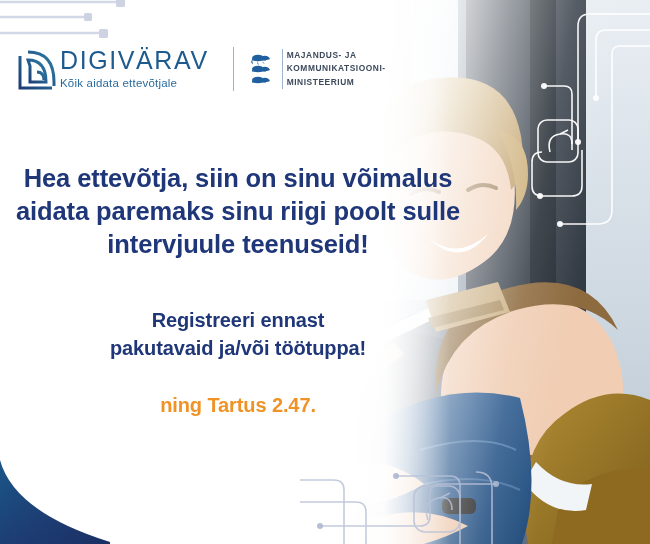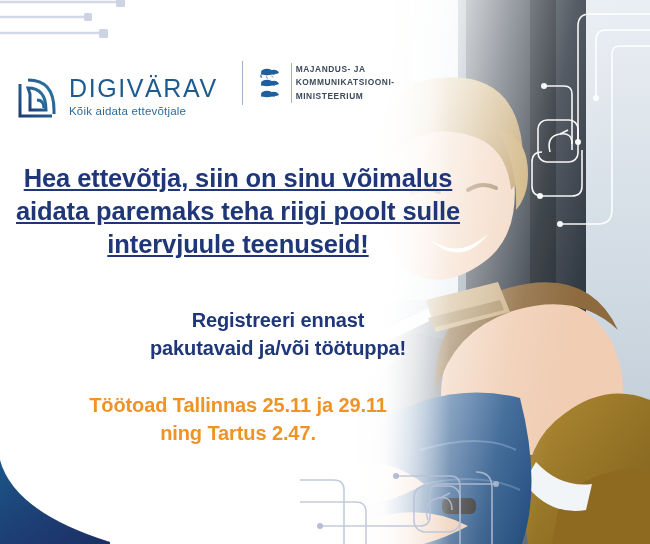--- a/index.html
+++ b/index.html
@@ -56,21 +56,21 @@
 
   
   .circuit-right{position:absolute;top:0;right:0;width:130px;height:250px;}
   .circuit-right svg{display:block;}
 
   
   .header{
     position:absolute;top:46px;left:16px;
     display:flex;align-items:center;gap:0;
   }
-  .logo-brand{display:flex;align-items:center;gap:9px;margin-top:28px;}
+  .logo-brand{display:flex;align-items:center;}
   .logo-mark{width:44px;height:46px;flex:0 0 auto;}
   .logo-mark svg{display:block;}
   .logo-words{display:flex;flex-direction:column;line-height:1;}
   .logo-title{
     font-size:25px;letter-spacing:1.6px;font-weight:400;
     color:#1d5b8f;
   }
   .logo-tag{
     font-size:11.5px;letter-spacing:0.2px;margin-top:5px;
     color:#2a6c9e;
@@ -86,27 +86,27 @@
     font-size:8.4px;line-height:1.55;letter-spacing:0.55px;
     color:#3d4a5c;text-transform:uppercase;font-weight:700;
     white-space:nowrap;
   }
 
   
   .headline{
     position:absolute;top:162px;left:0;width:476px;
     text-align:center;
     font-size:25.5px;line-height:1.30;font-weight:700;
-    color:#1f3778;letter-spacing:-0.1px;text-decoration:underline;
+    color:#1f3778;letter-spacing:-0.1px;
   }
   .subhead{
     position:absolute;top:306px;left:0;width:476px;
     text-align:center;
     font-size:20px;line-height:1.42;font-weight:700;
-    color:#1f3778;letter-spacing:-0.1px;margin-left:40px;
+    color:#1f3778;letter-spacing:-0.1px;
   }
   .dates{
     position:absolute;top:391px;left:0;width:476px;
     text-align:center;
     font-size:20px;line-height:1.42;font-weight:700;
     color:#ef9327;letter-spacing:-0.1px;
   }
   .ln{display:block;}
 </style>
 </head>
@@ -344,27 +344,26 @@
       <span class="min-text">
         <span class="ln">Majandus- ja</span>
         <span class="ln">Kommunikatsiooni-</span>
         <span class="ln">Ministeerium</span>
       </span>
     </div>
   </div>
 
   <div class="headline">
     <span class="ln">Hea ettevõtja, siin on sinu võimalus</span>
-    <span class="ln">aidata paremaks teha riigi poolt sulle</span>
+    <span class="ln">aidata paremaks sinu riigi poolt sulle</span>
     <span class="ln">intervjuule teenuseid!</span>
   </div>
 
   <div class="subhead">
     <span class="ln">Registreeri ennast</span>
     <span class="ln">pakutavaid ja/või töötuppa!</span>
   </div>
 
   <div class="dates">
-    <span class="ln">Töötoad Tallinnas 25.11 ja 29.11</span>
     <span class="ln">ning Tartus 2.47.</span>
   </div>
 
 </div>
 
 </body></html>

